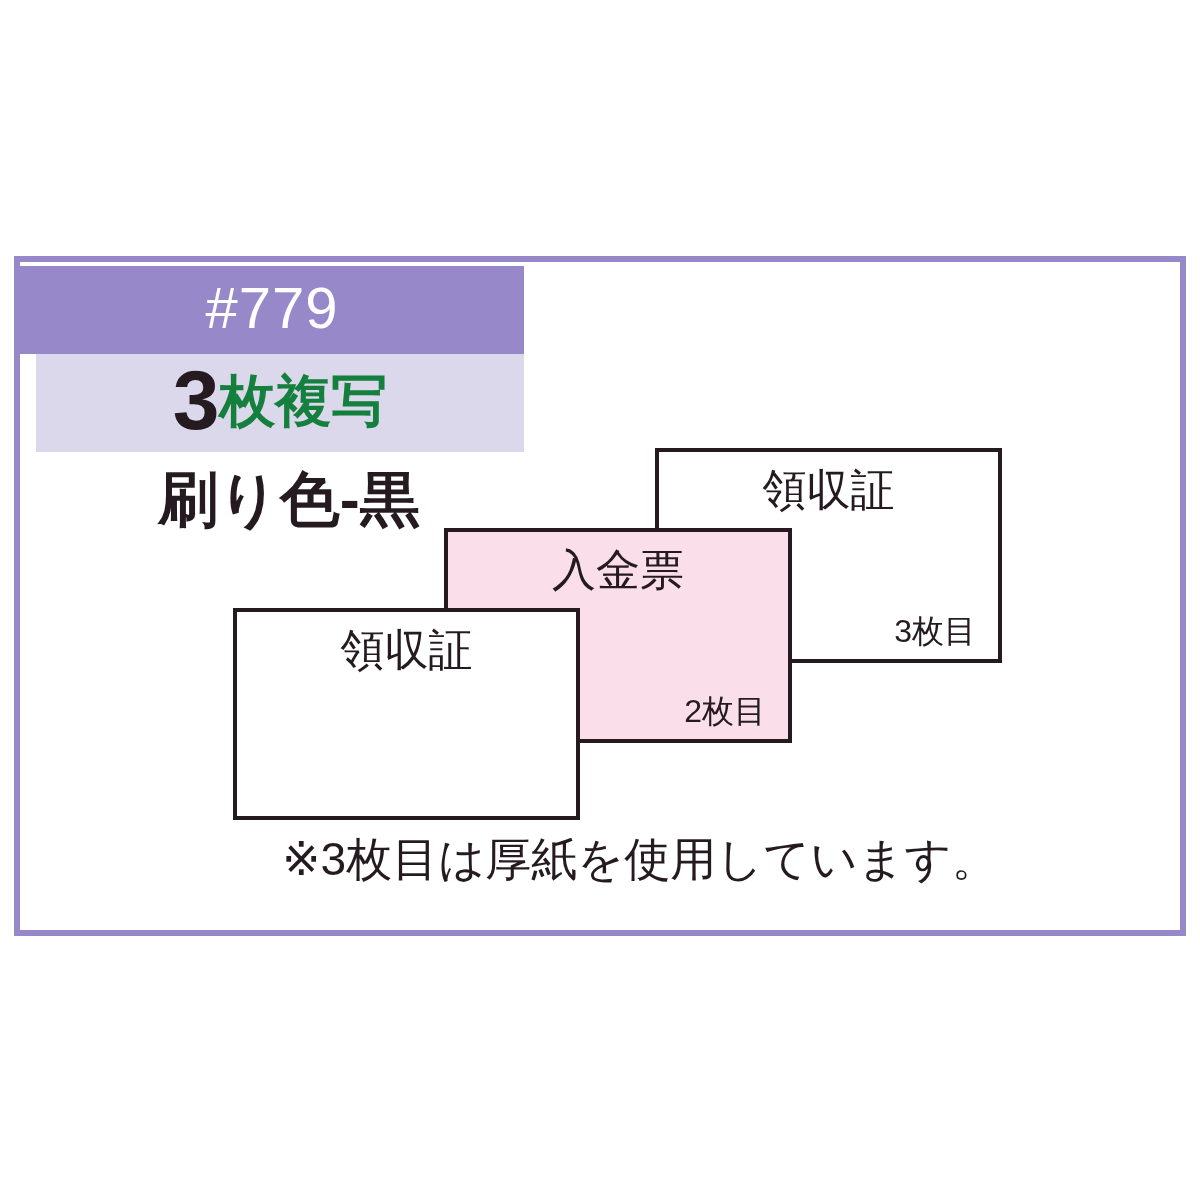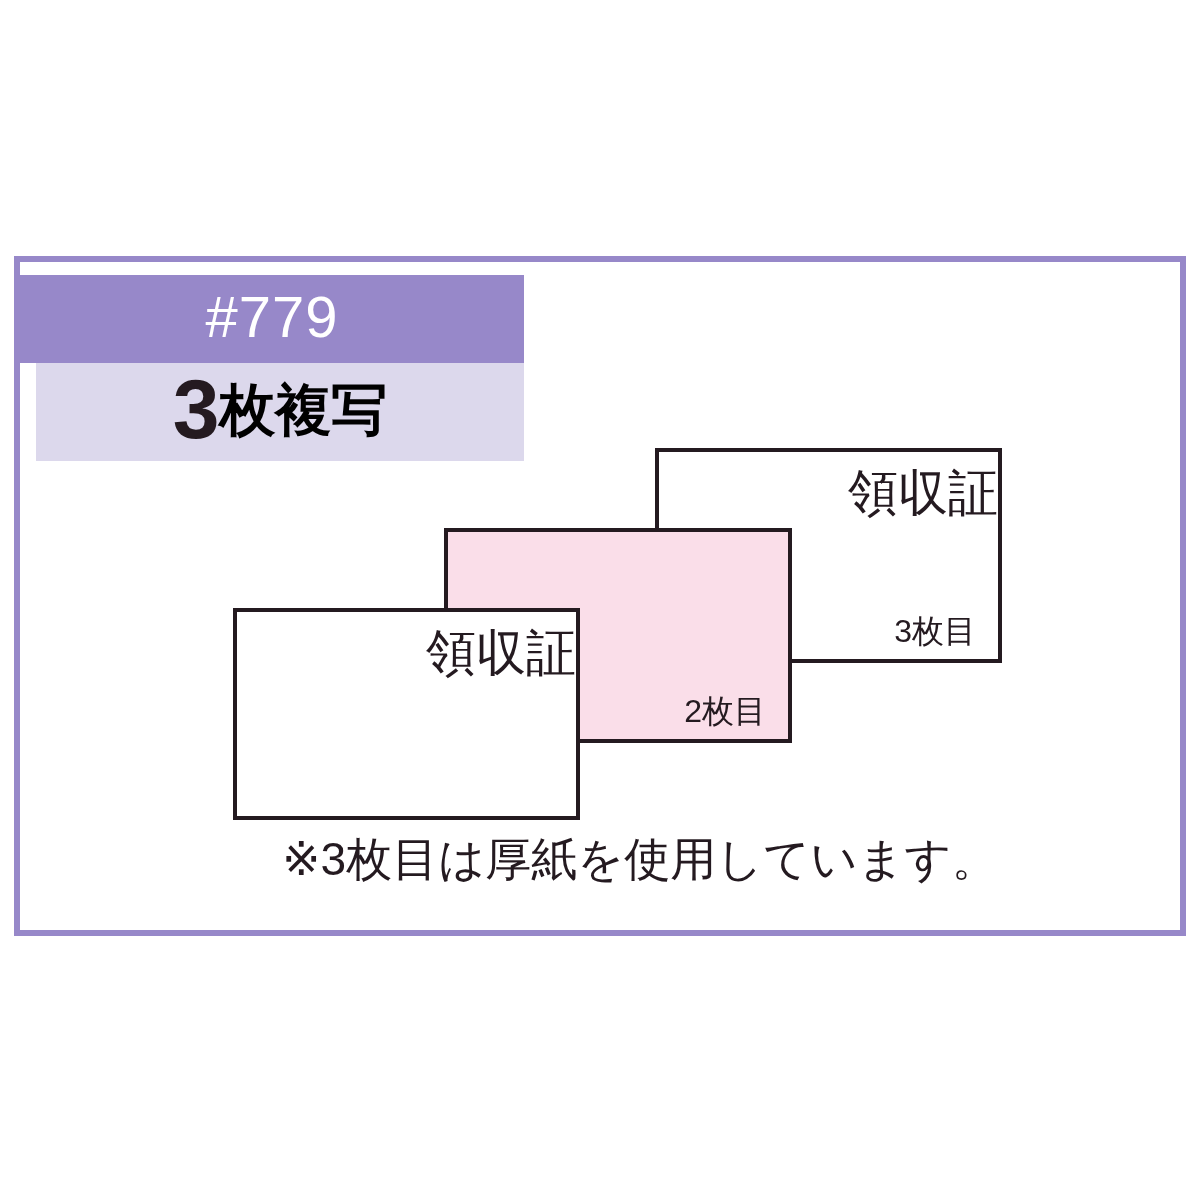--- a/index.html
+++ b/index.html
@@ -24,21 +24,21 @@
     height: 680px;
     box-sizing: border-box;
     border: 6px solid #9788c9;
     background: #ffffff;
   }
 
   
   #spec-block {
     position: absolute;
     left: 0;
-    top: 13px;
+    top: 4px;
     width: 504px;
     text-align: center;
   }
 
   #model-band {
     height: 88px;
     background: #9788c9;
     display: flex;
     align-items: center;
     justify-content: center;
@@ -63,21 +63,21 @@
     box-sizing: border-box;
   }
   #copies-count {
     color: #241a20;
     font-size: 84px;
     font-weight: bold;
     line-height: 1;
     padding-bottom: 6px;
   }
   #copies-unit {
-    color: #000000;
+    color: #15803d;
     font-size: 56px;
     font-weight: bold;
     line-height: 1;
     padding-bottom: 4px;
   }
 
   #ink-color-line {
     margin-left: 34px;
     margin-top: 10px;
     color: #241a20;
@@ -103,23 +103,23 @@
     background: #ffffff;
   }
   .sheet-pink {
     background: #fadee9;
   }
   .sheet-title {
     position: absolute;
     top: 14px;
     left: 0;
     right: 0;
-    text-align: right;
+    text-align: center;
     color: #241a20;
-    font-size: 50px;
+    font-size: 44px;
     line-height: 1.1;
     white-space: nowrap;
   }
   .sheet-index {
     position: absolute;
     bottom: 10px;
     right: 22px;
     color: #241a20;
     font-size: 32px;
     line-height: 1.1;
@@ -151,31 +151,33 @@
 
     <div id="model-band">
       <span id="model-number">#779</span>
     </div>
 
     <div id="copies-band">
       <span id="copies-count">3</span>
       <span id="copies-unit">枚複写</span>
     </div>
 
+    <div id="ink-color-line">刷り色-黒</div>
 
   </div>
 
   <div id="sheet-stack">
 
     <div id="sheet-3" class="sheet">
       <span class="sheet-title">領収証</span>
       <span class="sheet-index">3枚目</span>
     </div>
 
     <div id="sheet-2" class="sheet sheet-pink">
+      <span class="sheet-title">入金票</span>
       <span class="sheet-index">2枚目</span>
     </div>
 
     <div id="sheet-1" class="sheet">
       <span class="sheet-title">領収証</span>
     </div>
 
   </div>
 
   <div id="footnote">※3枚目は厚紙を使用しています。</div>

